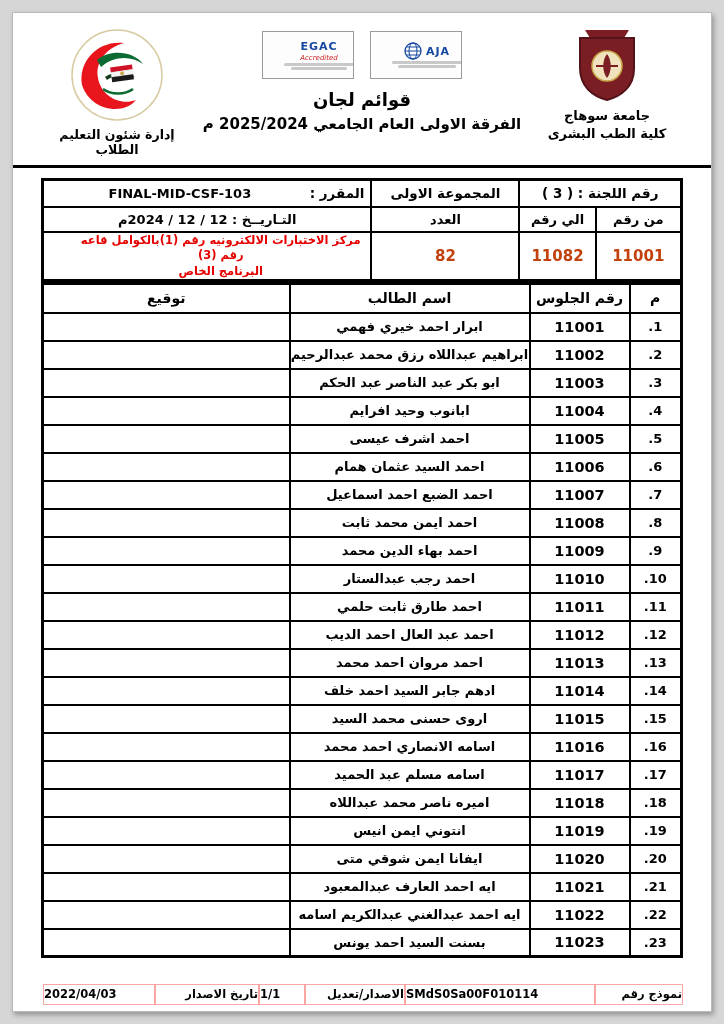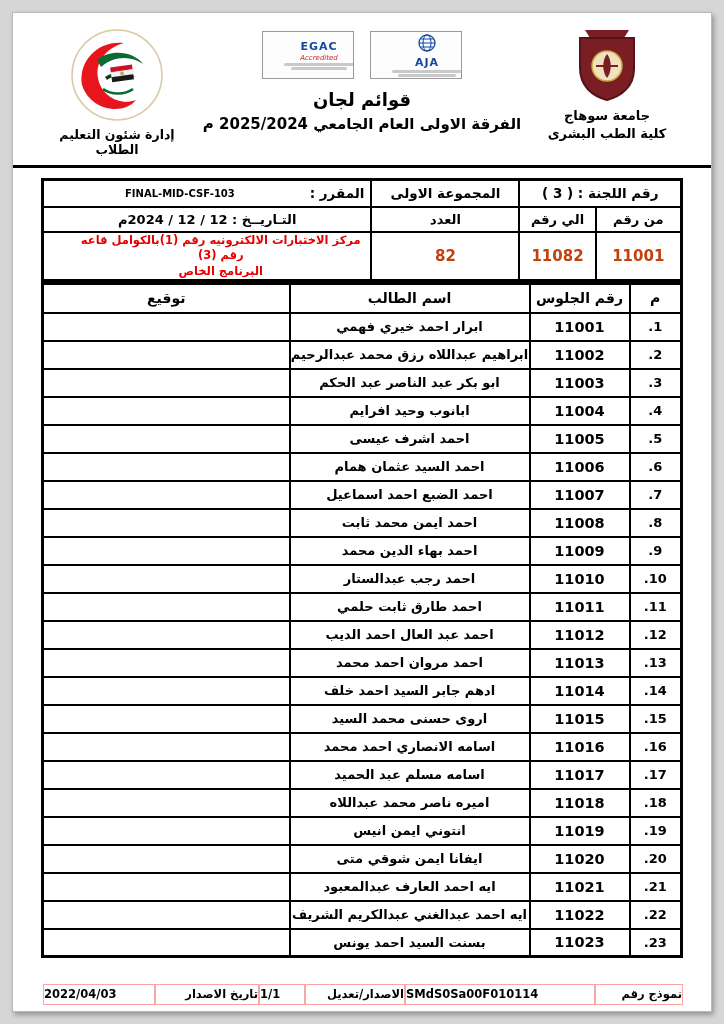--- a/index.html
+++ b/index.html
@@ -29,36 +29,36 @@
   .cert-row { display:flex; justify-content:center; gap:16px; direction:ltr; }
   .cert-box {
     width:92px; height:48px; border:1px solid #9a9a9a; background:#fdfdfd;
     display:flex; flex-direction:column; align-items:center; justify-content:center; gap:1px;
     overflow:hidden;
     padding-left:22px;
   }
   .cert-title { font-size:11px; font-weight:bold; color:#1448a0; letter-spacing:1px; }
   .cert-sub { font-size:7px; color:#cc2222; font-style:italic; }
   .cert-bar { width:70px; height:3px; background:#c9c9c9; border-radius:2px; }
-  .aja-top { display:flex; align-items:center; gap:4px;flex-direction:column; }
+  .aja-top { display:flex; align-items:center; gap:4px; }
   .doc-title { font-size:18px; font-weight:bold; margin-top:10px; }
   .doc-subtitle { font-size:15px; font-weight:bold; margin-top:5px; }
   .divider { margin:8px -28px 0; border-top:3px solid #000; }
   
   table { border-collapse:collapse; width:100%; table-layout:fixed; }
   .info-table { margin-top:10px; border:3px solid #000; }
   .info-table td { border:2px solid #000; font-weight:bold; text-align:center; vertical-align:middle; background:#fff; }
   .r1 td { height:27px; font-size:13.5px; }
   .r2 td { height:25px; font-size:13px; }
   .r3 td { height:46px; }
   .num-red { color:#c2410c; font-size:15px; }
   .venue { font-size:11.5px; line-height:1.35; color:#e60000;padding-left:27px; }
   .venue span { display:block; }
   .course-inner { display:flex; align-items:center; padding:0 6px; }
-  .course-code { flex:1; text-align:center; direction:ltr; font-size:10px; }
+  .course-code { flex:1; text-align:center; direction:ltr; font-size:13px; }
   
   .main-table { border:3px solid #000; }
   .main-table th, .main-table td {
     border:2px solid #000; font-weight:bold; text-align:center; vertical-align:middle; background:#fff;
   }
   .main-table th { height:29px; font-size:14px; }
   .main-table td { height:28px; }
   .cell-no { font-size:13px; }
   .cell-seat { font-size:14.5px; }
   .cell-name { font-size:13px; }
@@ -314,21 +314,21 @@
       </tr>
         <tr>
         <td class="cell-no">21.</td>
         <td class="cell-seat">11021</td>
         <td class="cell-name">ايه احمد العارف عبدالمعبود</td>
         <td class="cell-sign"></td>
       </tr>
         <tr>
         <td class="cell-no">22.</td>
         <td class="cell-seat">11022</td>
-        <td class="cell-name">ايه احمد عبدالغني عبدالكريم الشريف</td>
+        <td class="cell-name">ايه احمد عبدالغني عبدالكريم اسامه</td>
         <td class="cell-sign"></td>
       </tr>
         <tr>
         <td class="cell-no">23.</td>
         <td class="cell-seat">11023</td>
         <td class="cell-name">بسنت السيد احمد يونس</td>
         <td class="cell-sign"></td>
       </tr>
     </tbody>
   </table>

